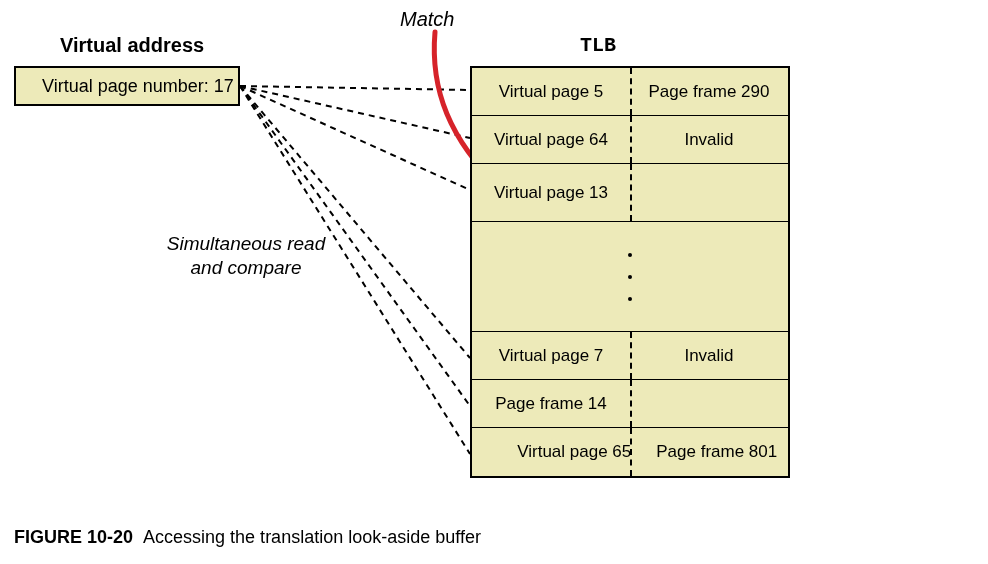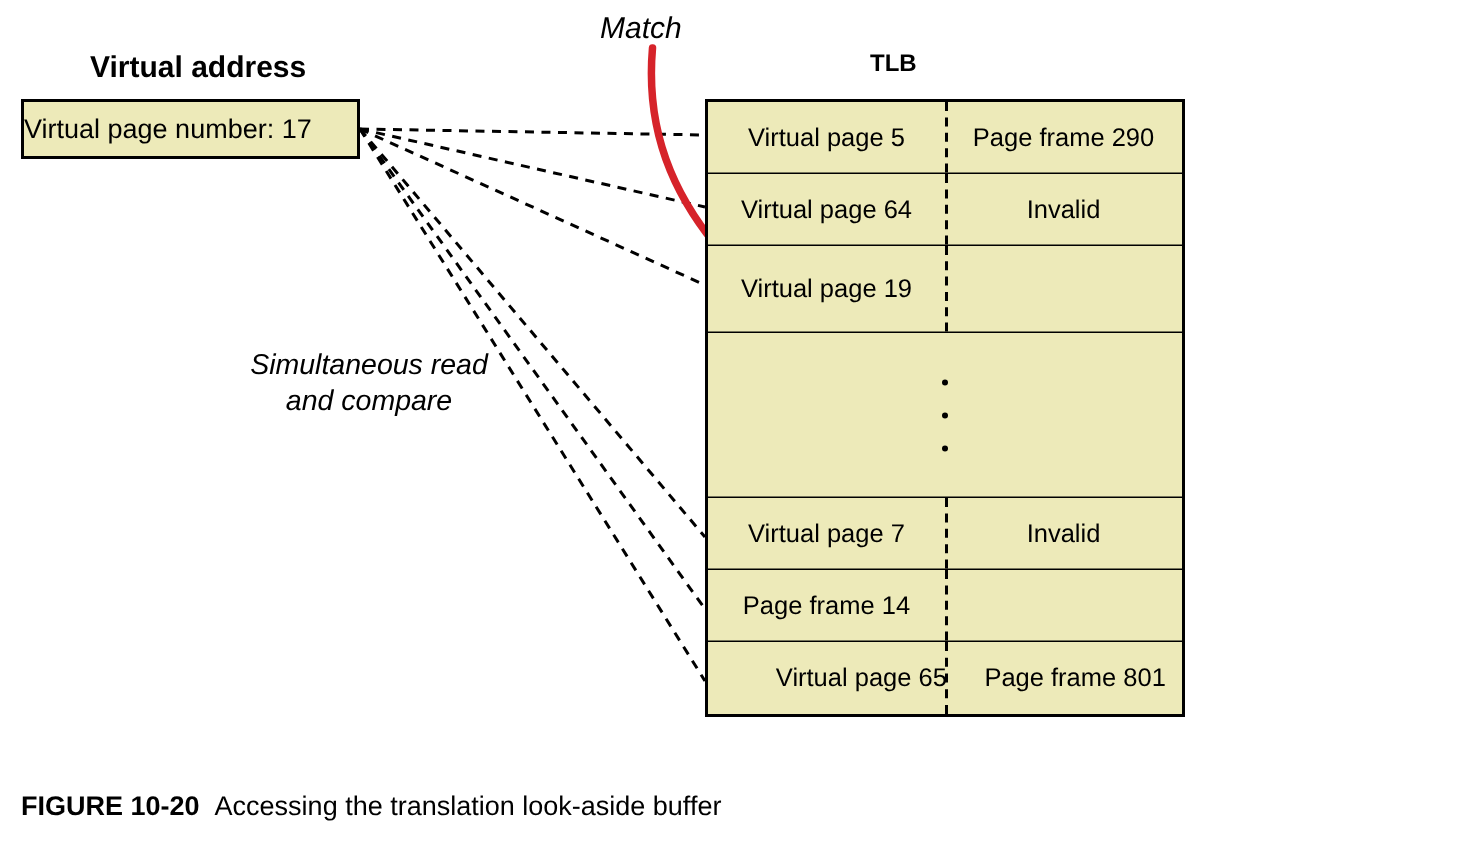--- a/index.html
+++ b/index.html
@@ -31,29 +31,30 @@
     .va-box {
       position: absolute;
       top: 66px;
       left: 14px;
       width: 226px;
       height: 40px;
       background: #edeab9;
       border: 2px solid #000;
       display: flex;
       align-items: center;
-      padding-left: 0;
+      padding-left: 26px;
       font-size: 18px;
     }
     .tlb-heading {
       position: absolute;
       top: 34px;
       left: 580px;
       font-weight: 700;
-      font-size: 16px;
+      font-size: 20px;
+      font-family: Liberation Mono, monospace;
     }
     .tlb {
       position: absolute;
       top: 66px;
       left: 470px;
       width: 320px;
       border: 2px solid #000;
       background: #edeab9;
     }
     .tlb-row {
@@ -150,21 +151,21 @@
       <div class="tlb-cell-left">Virtual page 5</div>
       <div class="tlb-cell-right">Page frame 290</div>
     </div>
     <div class="tlb-row">
       <div class="divider"></div>
       <div class="tlb-cell-left">Virtual page 64</div>
       <div class="tlb-cell-right">Invalid</div>
     </div>
     <div class="tlb-row tall">
       <div class="divider"></div>
-      <div class="tlb-cell-left">Virtual page 19</div>
+      <div class="tlb-cell-left">Virtual page 13</div>
     </div>
     <div class="dots-row">
       <div class="dot"></div>
       <div class="dot"></div>
       <div class="dot"></div>
     </div>
     <div class="tlb-row">
       <div class="divider"></div>
       <div class="tlb-cell-left">Virtual page 7</div>
       <div class="tlb-cell-right">Invalid</div>

